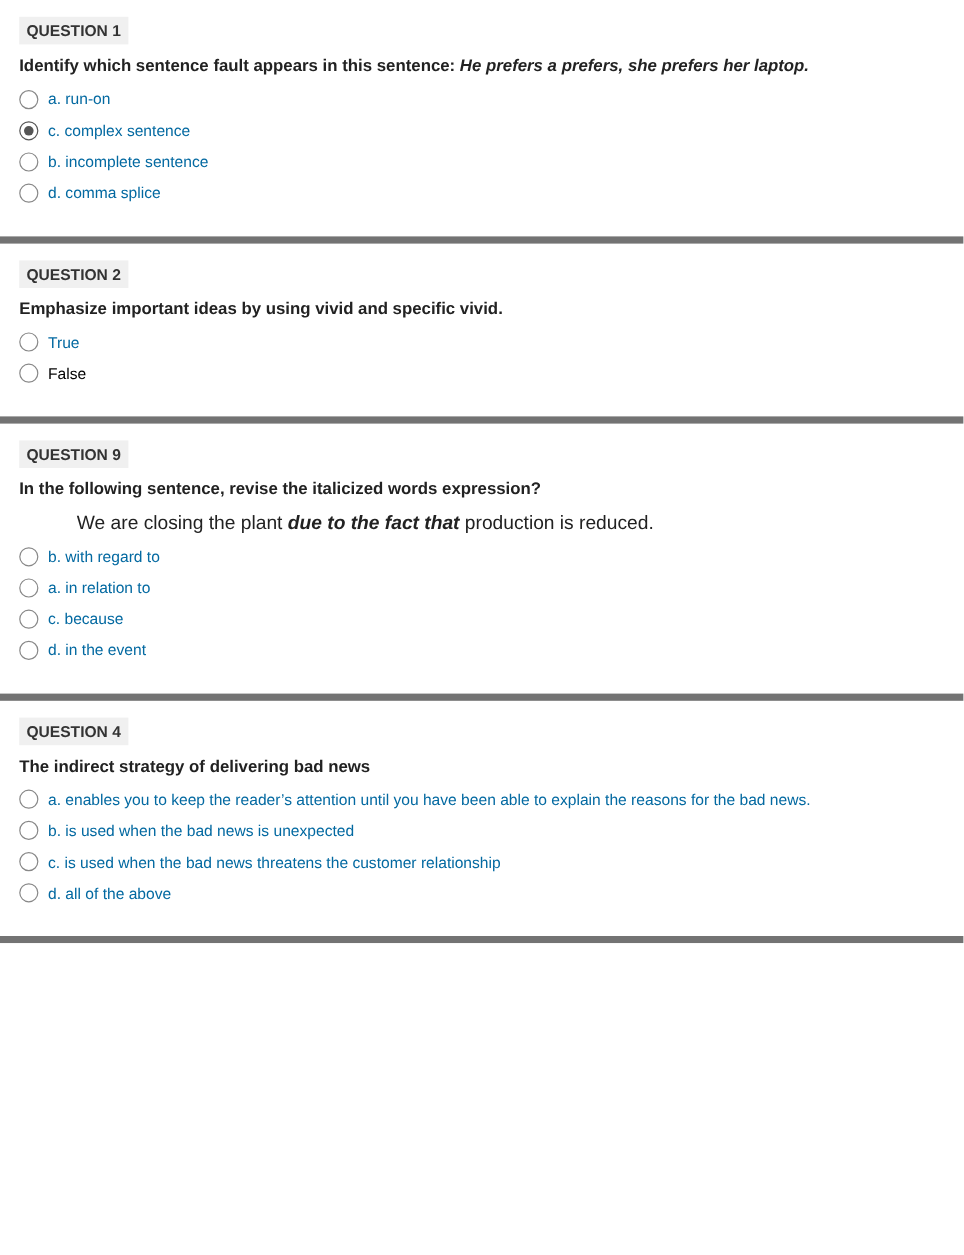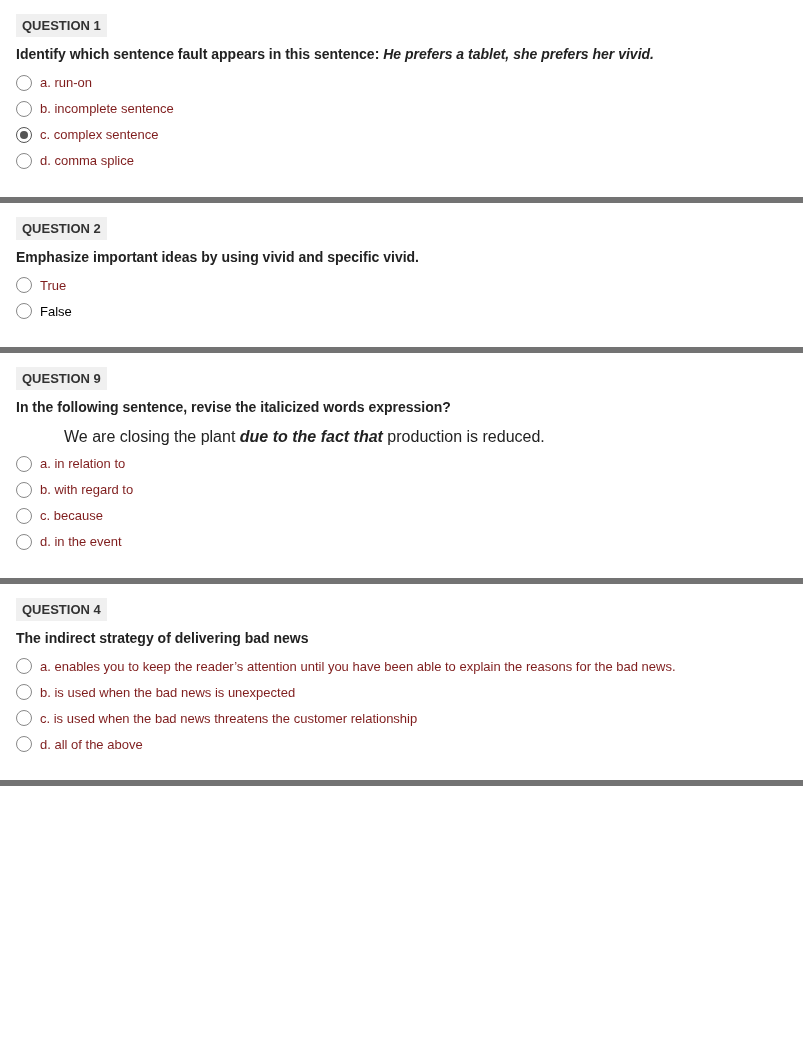--- a/index.html
+++ b/index.html
@@ -58,77 +58,77 @@
       background: #fff;
     }
     .radio-circle.selected::after {
       content: '';
       width: 8px;
       height: 8px;
       border-radius: 50%;
       background: #555;
     }
     .option-label {
-      color: #7f1d1d;
+      color: #0369a1;
       font-size: 13px;
     }
     .option-label.black {
       color: #000000;
     }
     .indent-sentence {
       padding-left: 48px;
       margin-bottom: 10px;
       font-size: 16px;
       font-weight: normal;
     }
     .italic-bold {
       font-style: italic;
       font-weight: bold;
     }
   </style>
 </head>
 <body>
 
 <div id="app">
-    <div class="question-block"><div class="question-header">QUESTION 1</div><div class="question-text"><span>Identify which sentence fault appears in this sentence:</span><em> He prefers a tablet, she prefers her vivid.</em></div><ul class="options">
+    <div class="question-block"><div class="question-header">QUESTION 1</div><div class="question-text"><span>Identify which sentence fault appears in this sentence:</span><em> He prefers a prefers, she prefers her laptop.</em></div><ul class="options">
         <li>
           <span class="radio-circle"></span>
           <span class="option-label">a. run-on</span>
         </li>
         <li>
+          <span class="radio-circle selected"></span>
+          <span class="option-label">c. complex sentence</span>
+        </li>
+        <li>
           <span class="radio-circle"></span>
           <span class="option-label">b. incomplete sentence</span>
-        </li>
-        <li>
-          <span class="radio-circle selected"></span>
-          <span class="option-label">c. complex sentence</span>
         </li>
         <li>
           <span class="radio-circle"></span>
           <span class="option-label">d. comma splice</span>
         </li>
       </ul></div>
     <div class="question-block"><div class="question-header">QUESTION 2</div><div class="question-text"><span>Emphasize important ideas by using vivid and specific vivid.</span></div><ul class="options">
         <li>
           <span class="radio-circle"></span>
           <span class="option-label">True</span>
         </li>
         <li>
           <span class="radio-circle"></span>
           <span class="option-label black">False</span>
         </li>
       </ul></div>
     <div class="question-block"><div class="question-header">QUESTION 9</div><div class="question-text"><span>In the following sentence, revise the italicized words expression?</span></div><div class="indent-sentence"><span>We are closing the plant </span><span class="italic-bold">due to the fact that</span><span> production is reduced.</span></div><ul class="options">
         <li>
           <span class="radio-circle"></span>
-          <span class="option-label">a. in relation to</span>
+          <span class="option-label">b. with regard to</span>
         </li>
         <li>
           <span class="radio-circle"></span>
-          <span class="option-label">b. with regard to</span>
+          <span class="option-label">a. in relation to</span>
         </li>
         <li>
           <span class="radio-circle"></span>
           <span class="option-label">c.   because</span>
         </li>
         <li>
           <span class="radio-circle"></span>
           <span class="option-label">d. in the event</span>
         </li>
       </ul></div>

